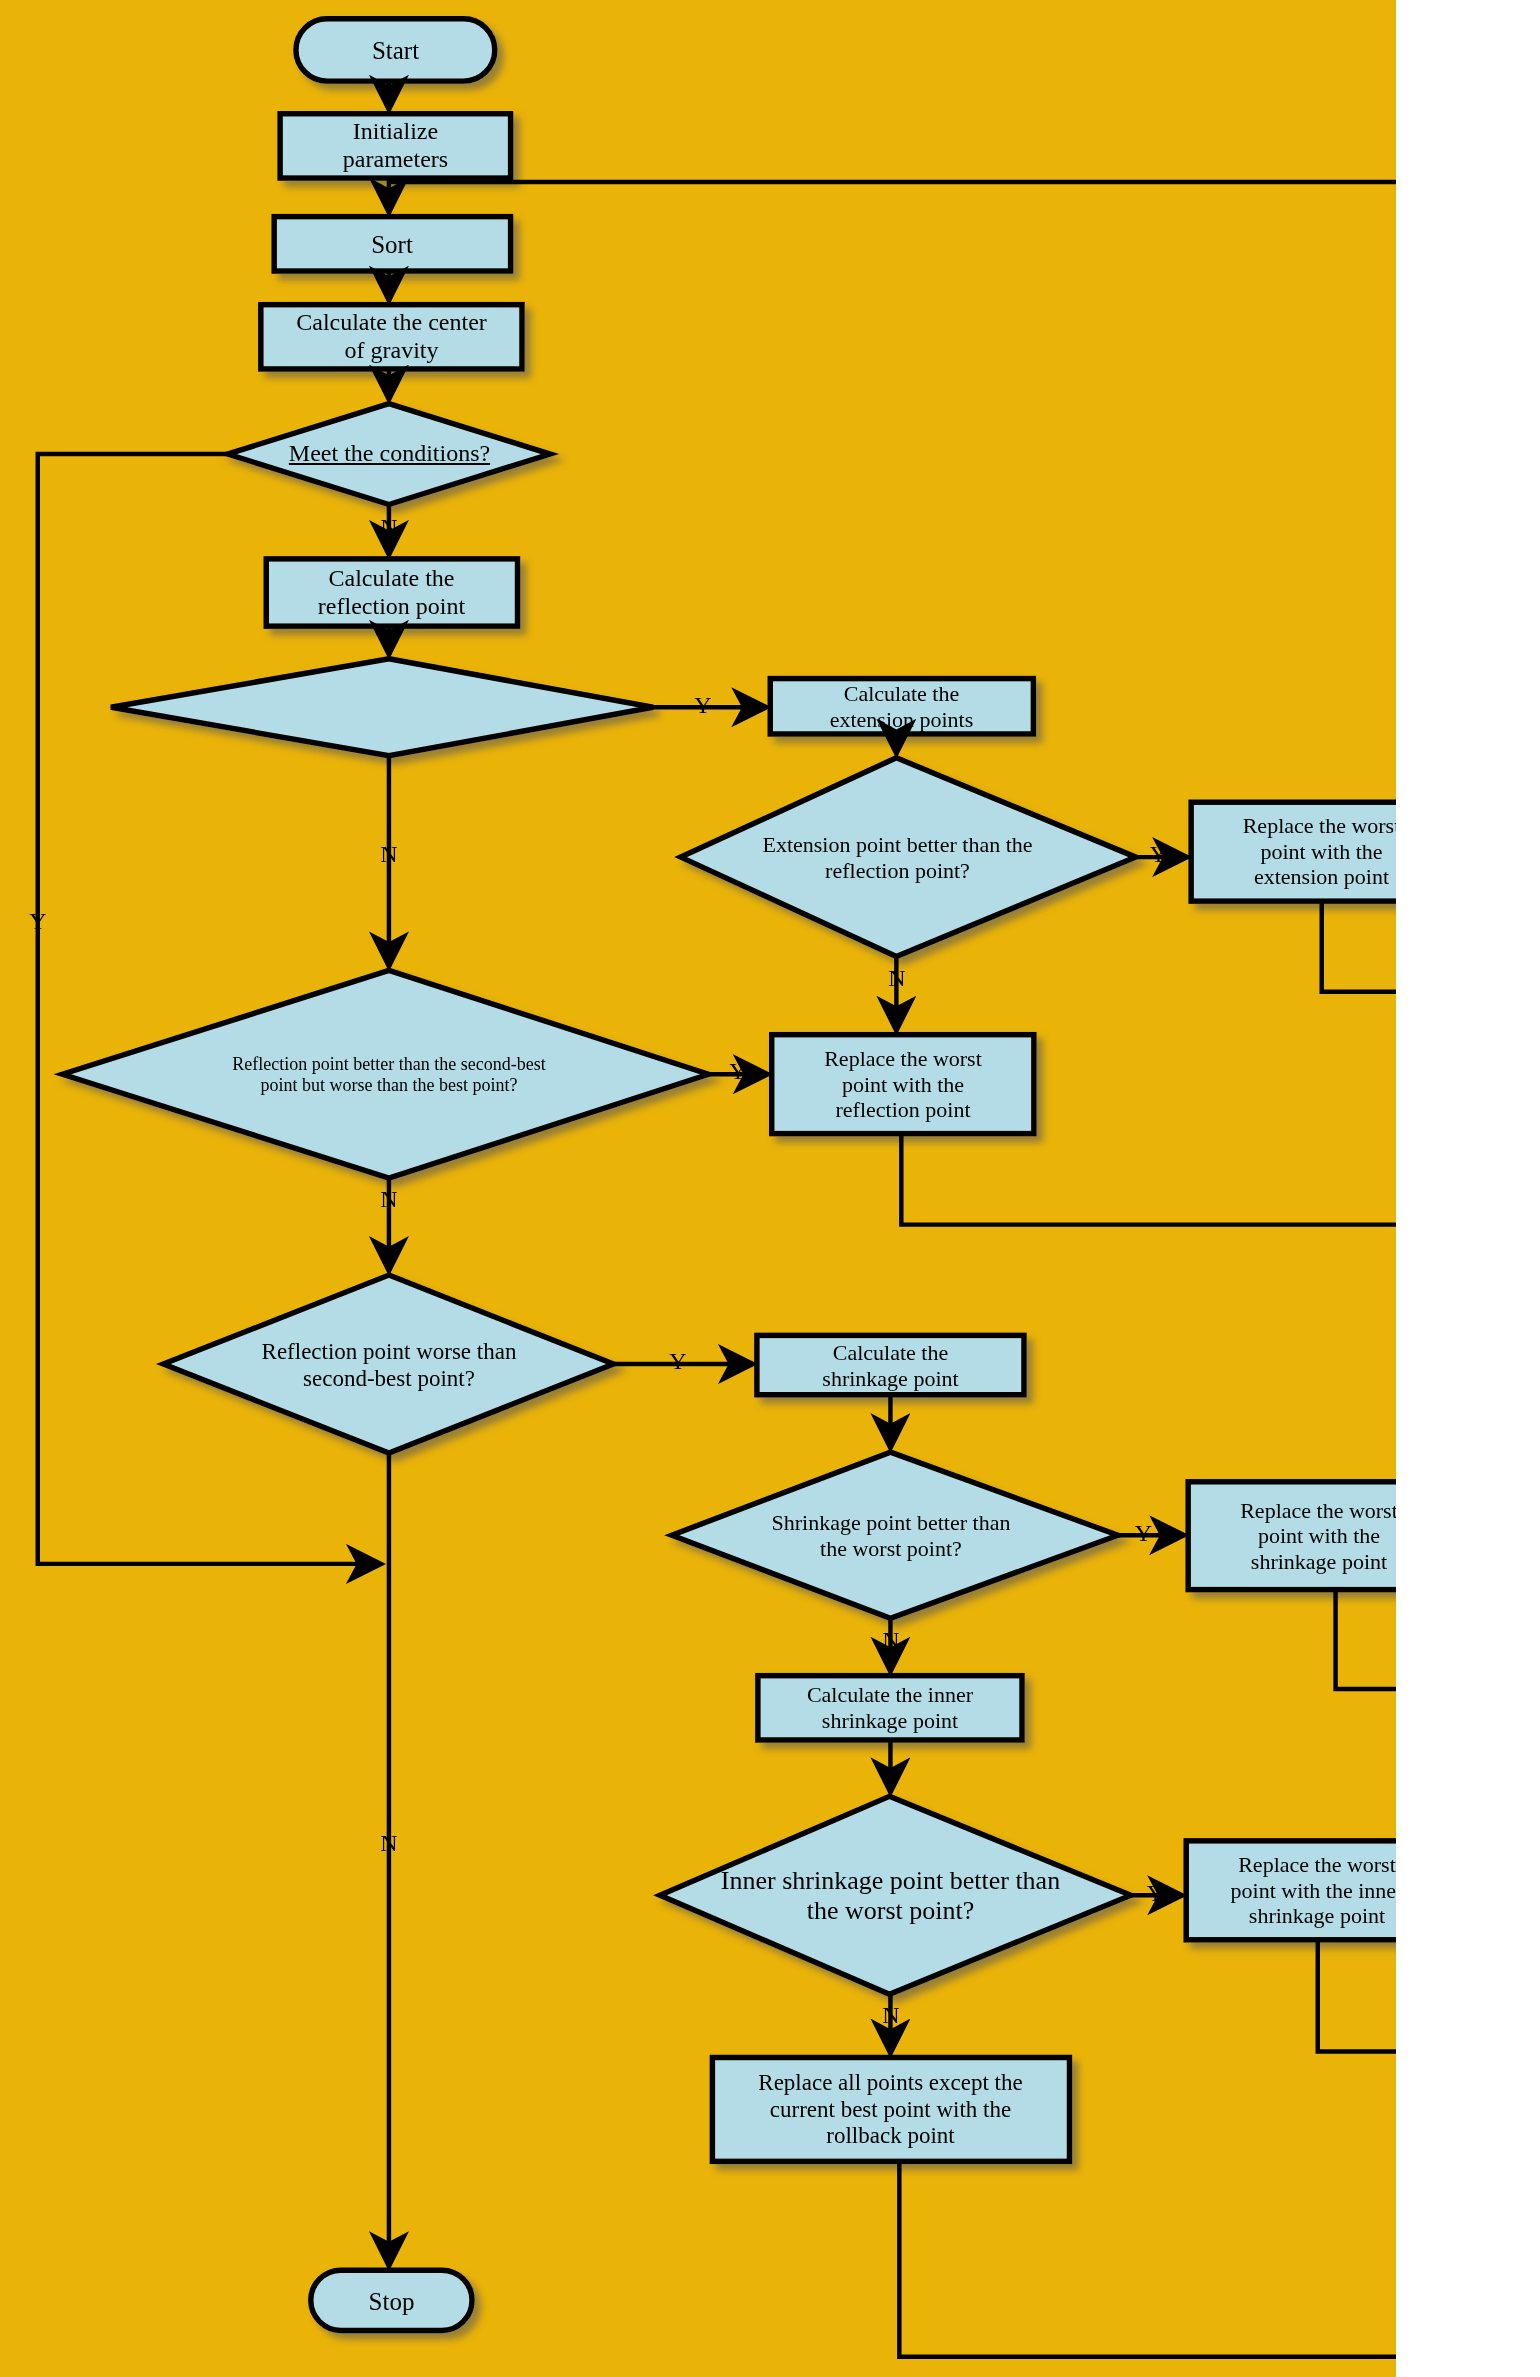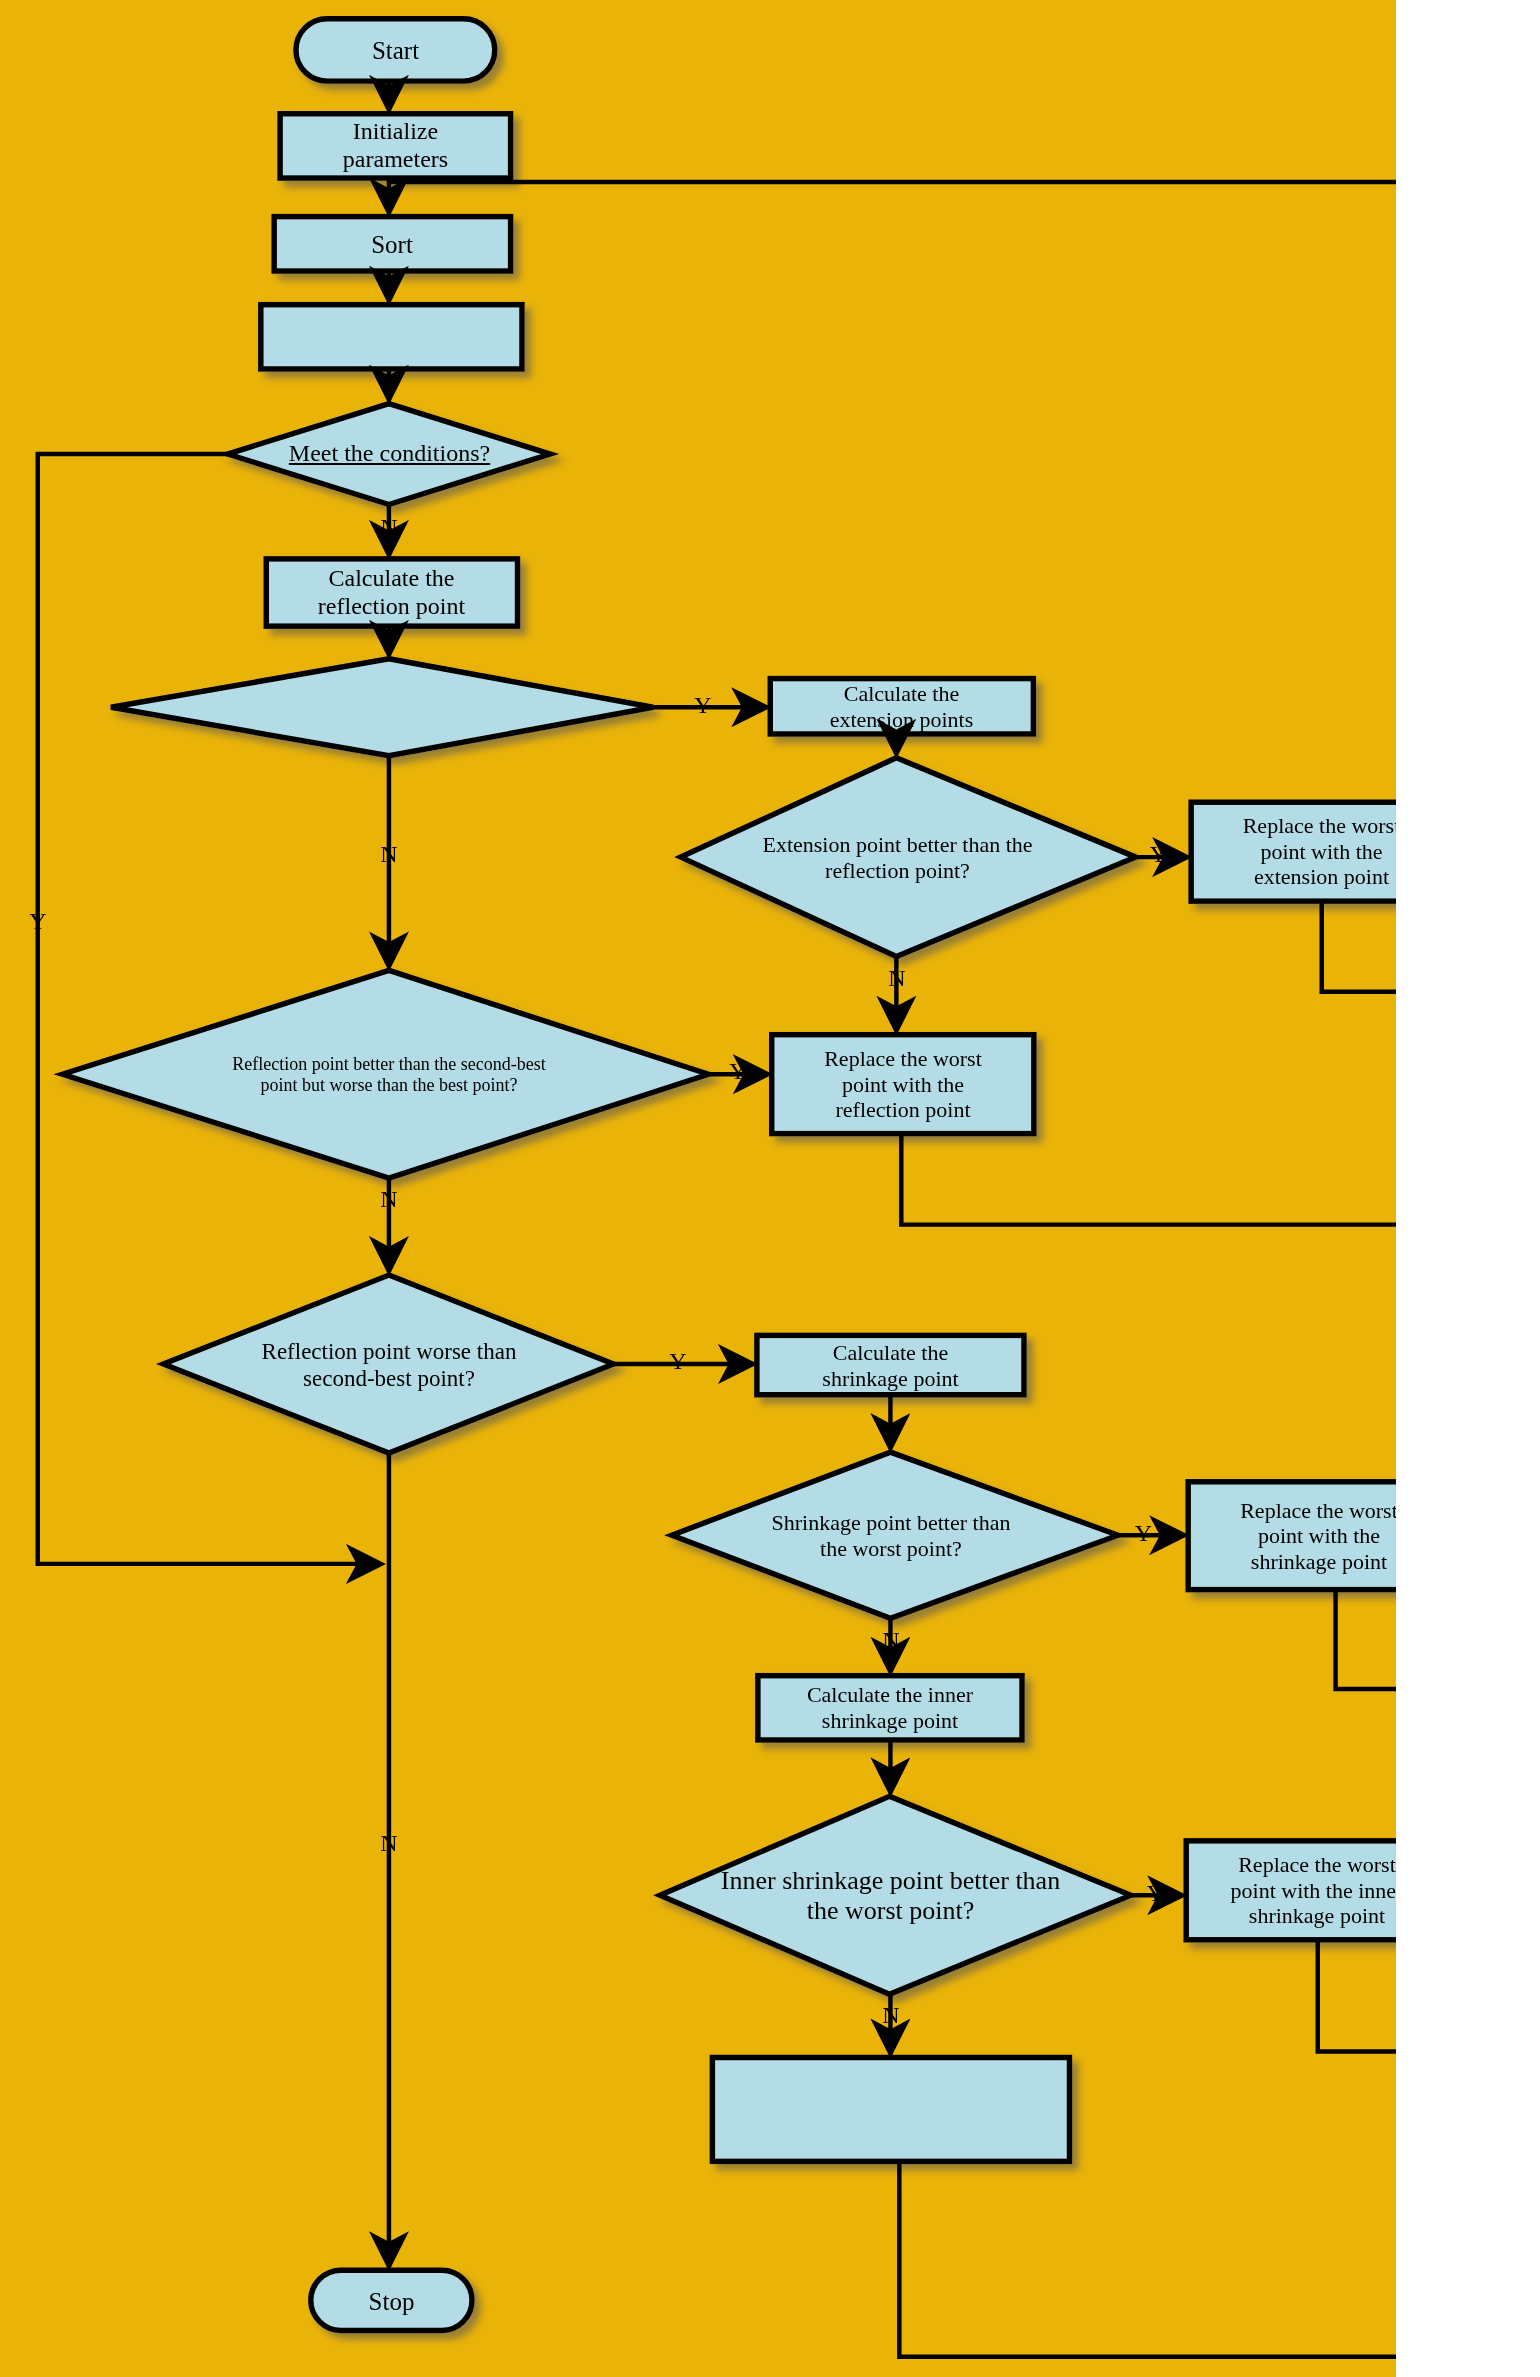--- a/index.html
+++ b/index.html
@@ -148,20 +148,22 @@
     </g>
   </svg>
 
   <div class="node-label" style="left:296px;top:19px;width:199px;height:62px;font-size:25px;">Start</div>
 
   <div class="node-label" style="left:280px;top:114px;width:231px;height:64px;font-size:24px;">Initialize
 parameters</div>
 
   <div class="node-label" style="left:274px;top:217px;width:236px;height:54px;font-size:25px;">Sort</div>
 
+  <div class="node-label" style="left:261px;top:305px;width:261px;height:64px;font-size:24px;">Calculate the center
+of gravity</div>
 
   <div class="node-label" style="left:233px;top:429px;width:313px;height:49px;font-size:24px;text-decoration:underline;">Meet the conditions?</div>
 
   <div class="node-label" style="left:266px;top:559px;width:251px;height:67px;font-size:24px;">Calculate the
 reflection point</div>
 
 
   <div class="node-label" style="left:770px;top:679px;width:263px;height:55px;font-size:22px;">Calculate the
 extension points</div>
 
@@ -195,20 +197,23 @@
   <div class="node-label" style="left:758px;top:1676px;width:264px;height:64px;font-size:22px;">Calculate the inner
 shrinkage point</div>
 
   <div class="node-label" style="left:683px;top:1860px;width:415px;height:72px;font-size:26px;">Inner shrinkage point better than
 the worst point?</div>
 
   <div class="node-label" style="left:1186px;top:1841px;width:262px;height:99px;font-size:22px;">Replace the worst
 point with the inner
 shrinkage point</div>
 
+  <div class="node-label" style="left:712px;top:2058px;width:357px;height:104px;font-size:23px;">Replace all points except the
+current best point with the
+rollback point</div>
 
   <div class="node-label" style="left:311px;top:2271px;width:161px;height:60px;font-size:25px;">Stop</div>
 
   <div class="edge-label" style="left:18px;top:908px;width:40px;font-size:24px;">Y</div>
 
   <div class="edge-label" style="left:369px;top:514px;width:40px;font-size:24px;">N</div>
 
   <div class="edge-label" style="left:683px;top:692px;width:40px;font-size:24px;">Y</div>
 
   <div class="edge-label" style="left:369px;top:841px;width:40px;font-size:24px;">N</div>

